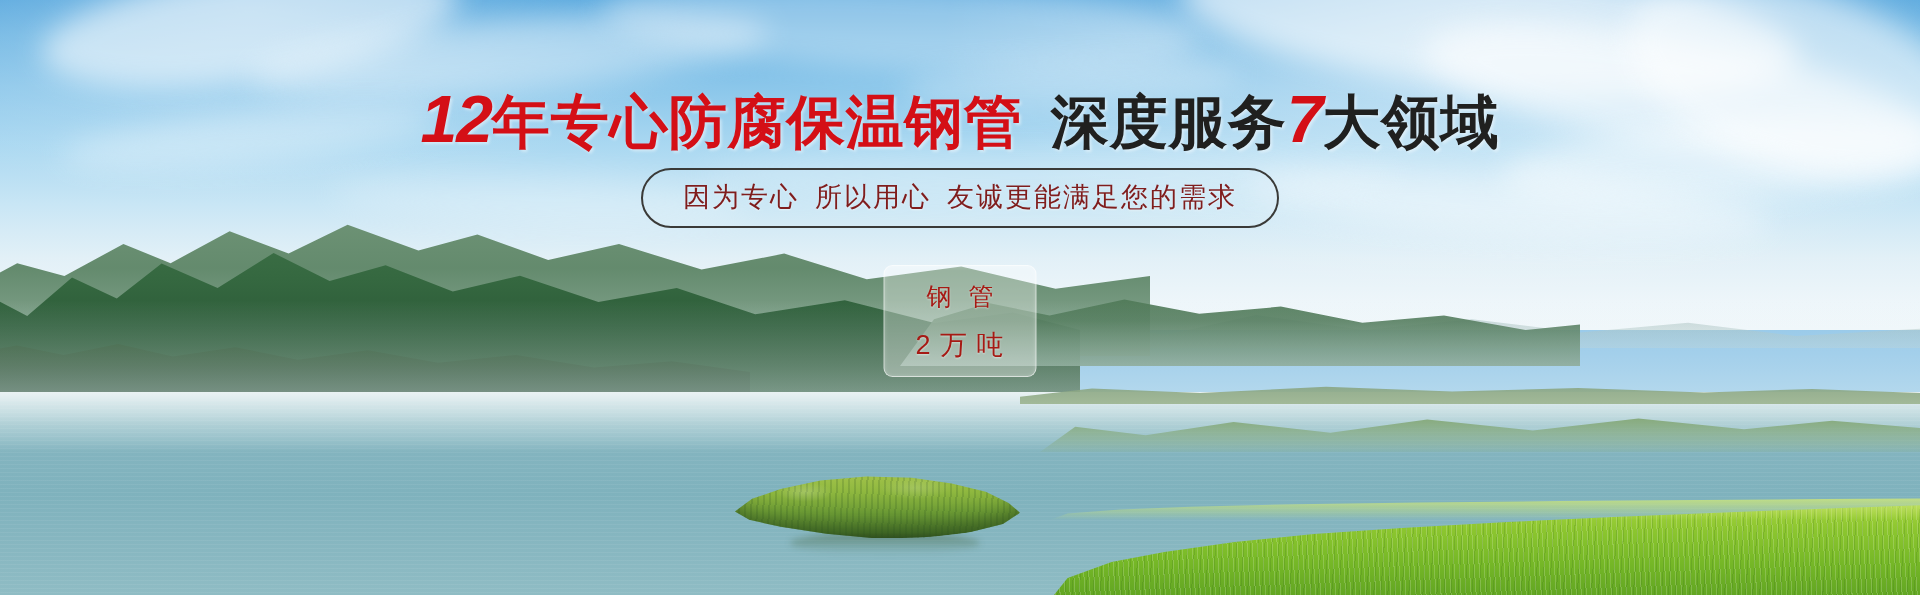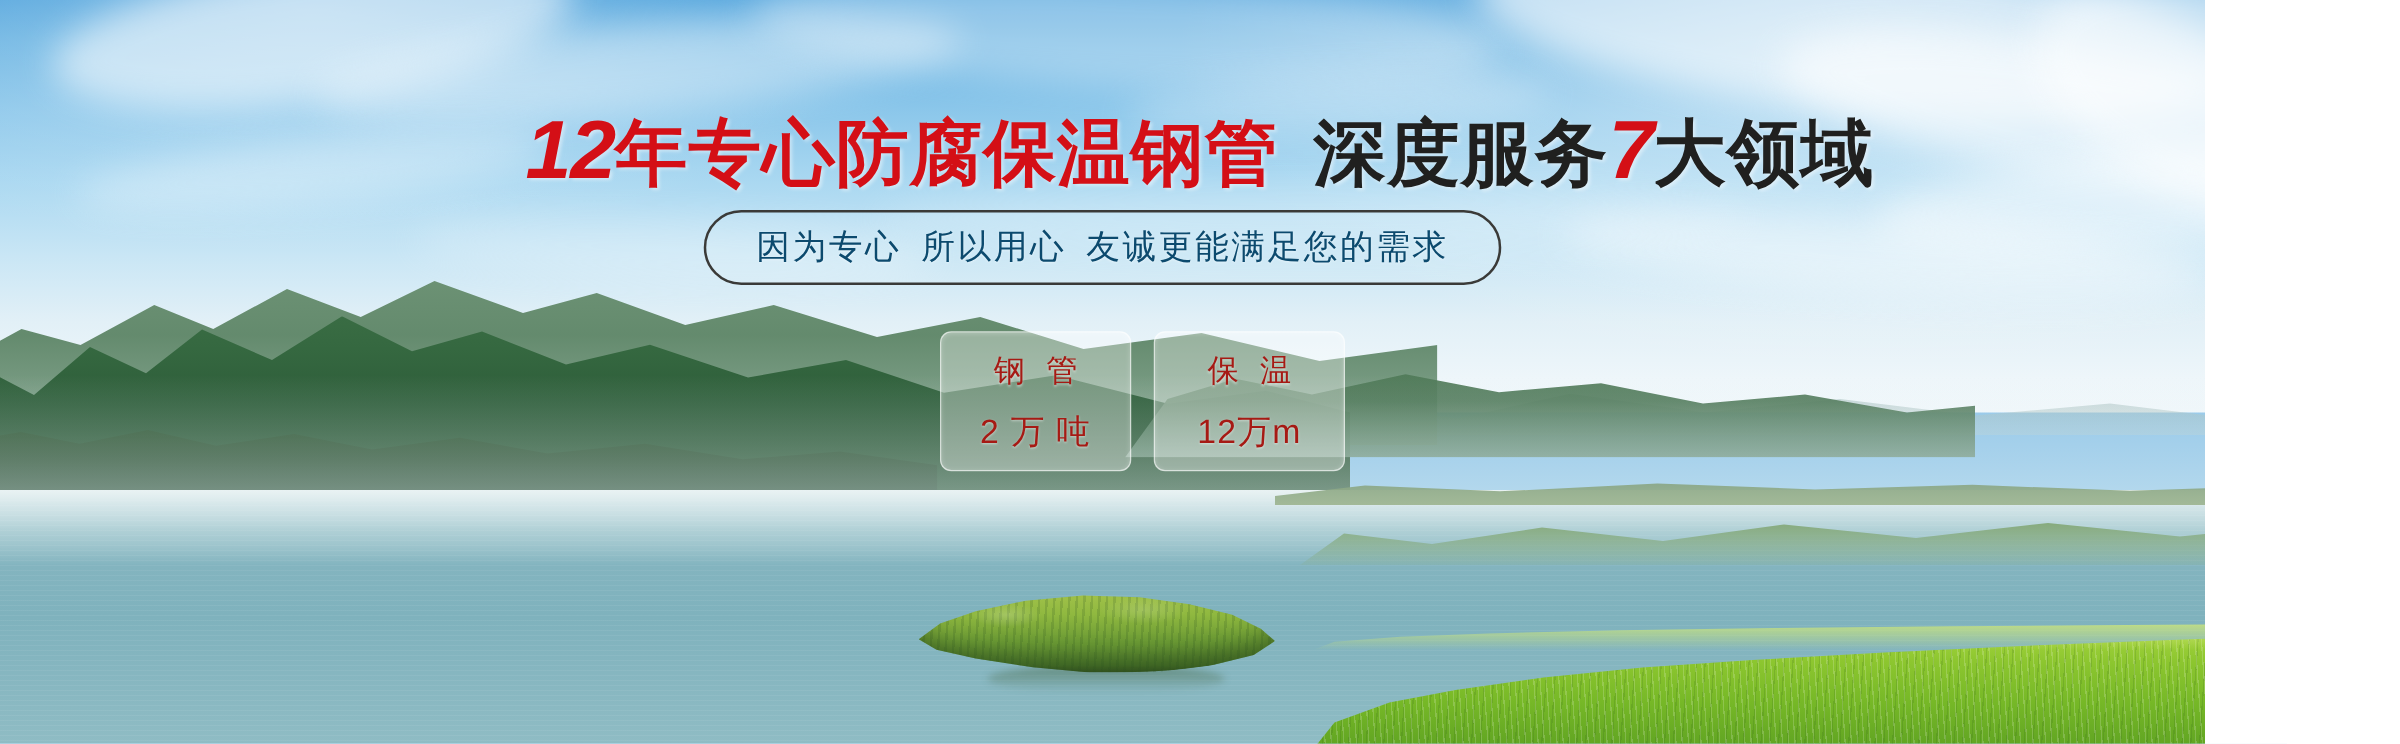--- a/index.html
+++ b/index.html
@@ -2,21 +2,21 @@
 <html><head>
 <meta charset="utf-8">
 <style>
   html, body {
     margin: 0;
     padding: 0;
     background: #ffffff;
   }
   #banner {
     position: relative;
-    width: 1764px;
+    width: 1920px;
     height: 595px;
     overflow: hidden;
     font-family: "Liberation Sans", "DejaVu Sans", sans-serif;
     background: #8fc5e8;
   }
 
   
   .sky {
     position: absolute;
     left: 0; top: 0;
@@ -246,36 +246,35 @@
   .pill {
     position: absolute;
     left: 50%;
     transform: translateX(-50%);
     top: 168px;
     padding: 9px 40px 11px;
     border: 2px solid #3a3a38;
     border-radius: 30px;
     font-size: 27px;
     letter-spacing: 2px;
-    color: #0c4a6e;
+    color: #7f1d1d;
     white-space: nowrap;
     background: rgba(255,255,255,0.05);
     text-shadow: 0 1px 2px rgba(255,255,255,.5);
   }
   .pill .sp { display: inline-block; width: 16px; }
 
   
   .cards {
     position: absolute;
     left: 50%;
     transform: translateX(-50%);
     top: 265px;
     display: flex;
     gap: 18px;
-    margin-left: 32px;
   }
   .card {
     width: 151px;
     height: 110px;
     border-radius: 9px;
     background: rgba(255,255,255,0.34);
     border: 1px solid rgba(255,255,255,0.62);
     box-shadow: 0 1px 4px rgba(255,255,255,0.25) inset;
     display: flex;
     flex-direction: column;
@@ -350,20 +349,16 @@
   </div>
 
   <div class="cards">
 
     <div class="card">
       <div class="ttl">钢 管</div>
       <div class="val"><span>2 万 吨</span><sup></sup></div>
     </div>
 
 
-    <div class="card">
-      <div class="ttl">保 温</div>
-      <div class="val"><span>12万m</span><sup></sup></div>
-    </div>
 
   </div>
 
 </div>
 
 </body></html>

